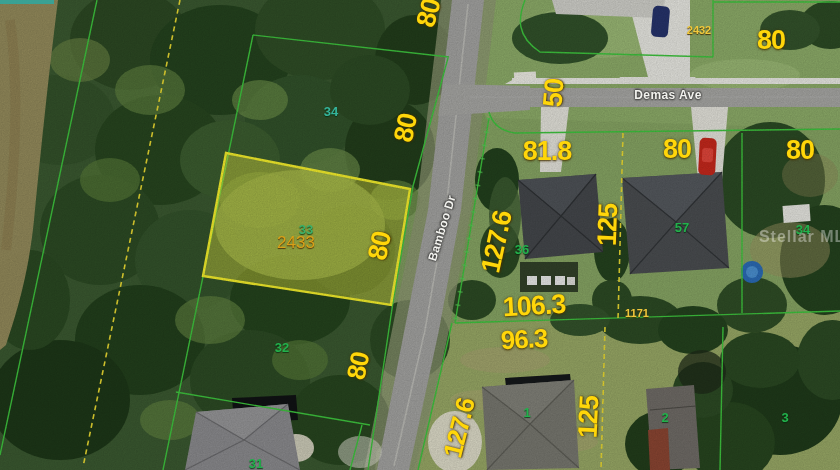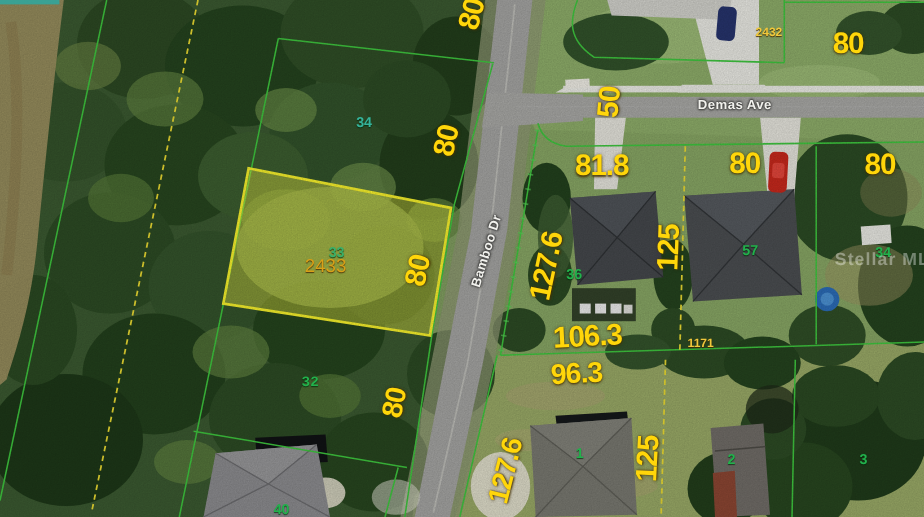--- a/index.html
+++ b/index.html
@@ -229,22 +229,22 @@
 <div class="lbl dim" style="left:608px;top:225px;transform:translate(-50%,-50%) rotate(-88deg);">125</div>
 <div class="lbl dim" style="left:380px;top:246px;transform:translate(-50%,-50%) rotate(-78deg);">80</div>
 <div class="lbl dim" style="left:534px;top:306px;transform:translate(-50%,-50%) rotate(-3deg);">106.3</div>
 <div class="lbl dim" style="left:524px;top:339px;transform:translate(-50%,-50%) rotate(-3deg);font-size:26px;">96.3</div>
 <div class="lbl dim" style="left:459px;top:428px;transform:translate(-50%,-50%) rotate(-76deg);font-size:26px;">127.6</div>
 <div class="lbl dim" style="left:589px;top:417px;transform:translate(-50%,-50%) rotate(-87deg);">125</div>
 <div class="lbl dim" style="left:358px;top:366px;transform:translate(-50%,-50%) rotate(-78deg);font-size:26px;">80</div>
 
 <div class="lbl lot teal" style="left:331px;top:111px;">34</div>
 <div class="lbl lot green2" style="left:306px;top:229px;">33</div>
-<div class="lbl lot" style="left:282px;top:347px;font-family:Liberation Mono, monospace;">32</div>
-<div class="lbl lot" style="left:256px;top:463px;">40</div>
+<div class="lbl lot" style="left:282px;top:347px;">32</div>
+<div class="lbl lot" style="left:256px;top:463px;">31</div>
 <div class="lbl lot" style="left:522px;top:232px;margin-top:17px;">36</div>
 <div class="lbl lot" style="left:682px;top:227px;">57</div>
 <div class="lbl lot" style="left:803px;top:229px;">34</div>
 <div class="lbl lot" style="left:527px;top:412px;">1</div>
 <div class="lbl lot" style="left:665px;top:417px;">2</div>
 <div class="lbl lot" style="left:785px;top:417px;">3</div>
 
 <div class="lbl dim small" style="left:699px;top:17px;">2432</div>
 <div class="lbl pid" style="left:296px;top:242px;">2433</div>
 <div class="lbl dim small" style="left:637px;top:300px;">1171</div>

